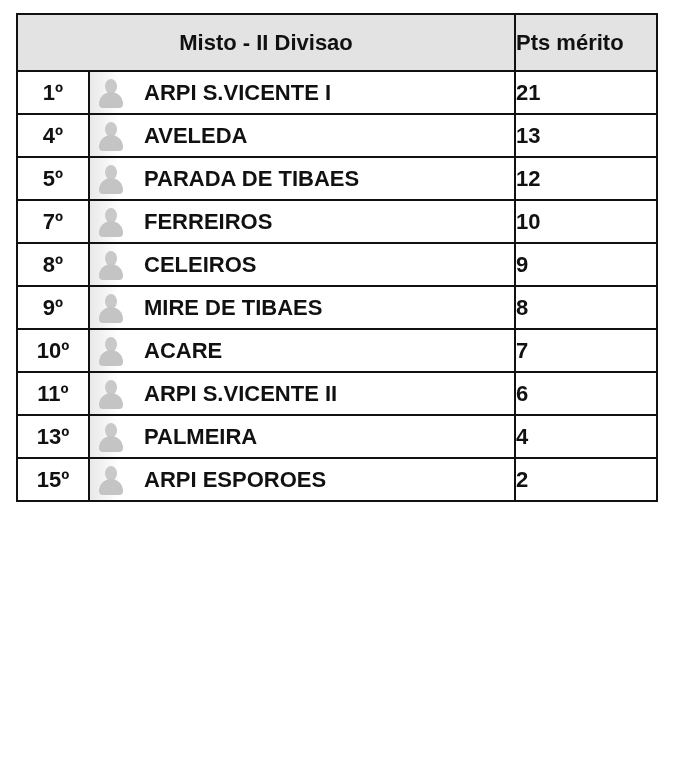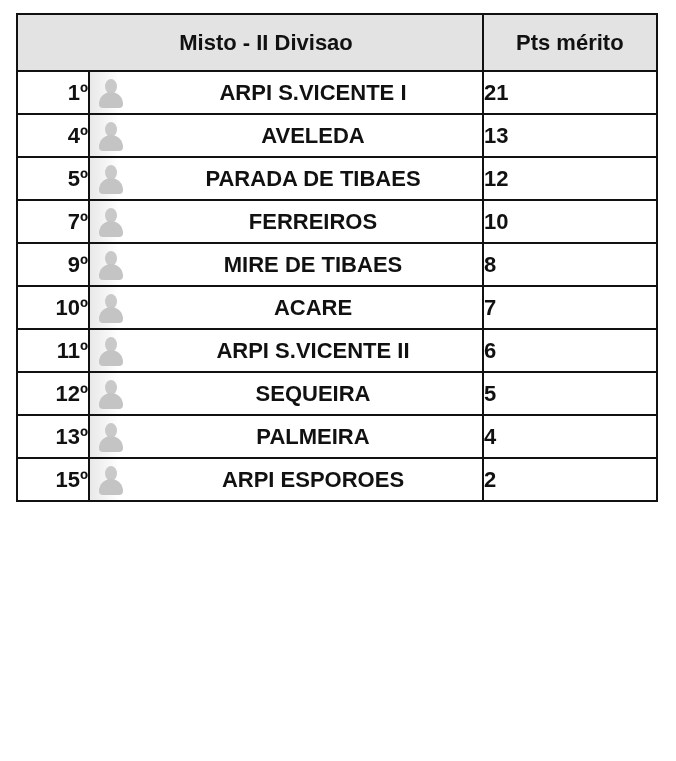--- a/index.html
+++ b/index.html
@@ -1,23 +1,23 @@
 <!DOCTYPE html>
 <html><head>
 <meta charset="utf-8">
 <style>
   html,body{margin:0;padding:0;background:#fff;}
   body{width:676px;height:761px;position:relative;font-family:"Liberation Sans",sans-serif;}
   table{position:absolute;left:16px;top:13px;width:642px;border-collapse:collapse;border:2px solid #111;}
   th,td{border:2px solid #111;padding:0;font-weight:bold;color:#111;}
-  th{background:#e3e3e3;height:55px;font-size:22px;padding-left:32px;}
+  th{background:#e3e3e3;height:55px;font-size:22px;}
   td{height:41px;font-size:22px;background:#fff;}
-  .rank{width:70px;text-align:right;margin-top:30px;}
+  .rank{width:70px;text-align:center;margin-top:30px;}
   .icon{width:40px;border-right:none;padding-left:8px;background:linear-gradient(90deg,#e8e8e8 0%,#fff 60%);}
-  .name{border-left:none;padding-left:6px;text-align:center;}
+  .name{border-left:none;padding-left:6px;text-align:left;}
   .pts{width:140px;text-align:left;}
   .avatar{width:26px;height:32px;position:relative;display:block;}
   .avatar .head{position:absolute;left:7px;top:2px;width:12px;height:15px;border-radius:50%;background:#c9c9c9;}
   .avatar .body{position:absolute;left:1px;top:15px;width:24px;height:16px;border-radius:12px 12px 4px 4px;background:#c4c4c4;}
 </style>
 </head>
 <body>
 
 <table>
   <thead>
@@ -65,20 +65,31 @@
         <td class="icon">
           <span class="avatar">
             <span class="head"></span>
             <span class="body"></span>
           </span>
         </td>
         <td class="name">FERREIROS</td>
         <td class="pts">10</td>
       </tr>
       <tr>
+        <td class="rank">8º</td>
+        <td class="icon">
+          <span class="avatar">
+            <span class="head"></span>
+            <span class="body"></span>
+          </span>
+        </td>
+        <td class="name">CELEIROS</td>
+        <td class="pts">9</td>
+      </tr>
+      <tr>
         <td class="rank">9º</td>
         <td class="icon">
           <span class="avatar">
             <span class="head"></span>
             <span class="body"></span>
           </span>
         </td>
         <td class="name">MIRE DE TIBAES</td>
         <td class="pts">8</td>
       </tr>
@@ -98,31 +109,20 @@
         <td class="icon">
           <span class="avatar">
             <span class="head"></span>
             <span class="body"></span>
           </span>
         </td>
         <td class="name">ARPI S.VICENTE II</td>
         <td class="pts">6</td>
       </tr>
       <tr>
-        <td class="rank">12º</td>
-        <td class="icon">
-          <span class="avatar">
-            <span class="head"></span>
-            <span class="body"></span>
-          </span>
-        </td>
-        <td class="name">SEQUEIRA</td>
-        <td class="pts">5</td>
-      </tr>
-      <tr>
         <td class="rank">13º</td>
         <td class="icon">
           <span class="avatar">
             <span class="head"></span>
             <span class="body"></span>
           </span>
         </td>
         <td class="name">PALMEIRA</td>
         <td class="pts">4</td>
       </tr>

